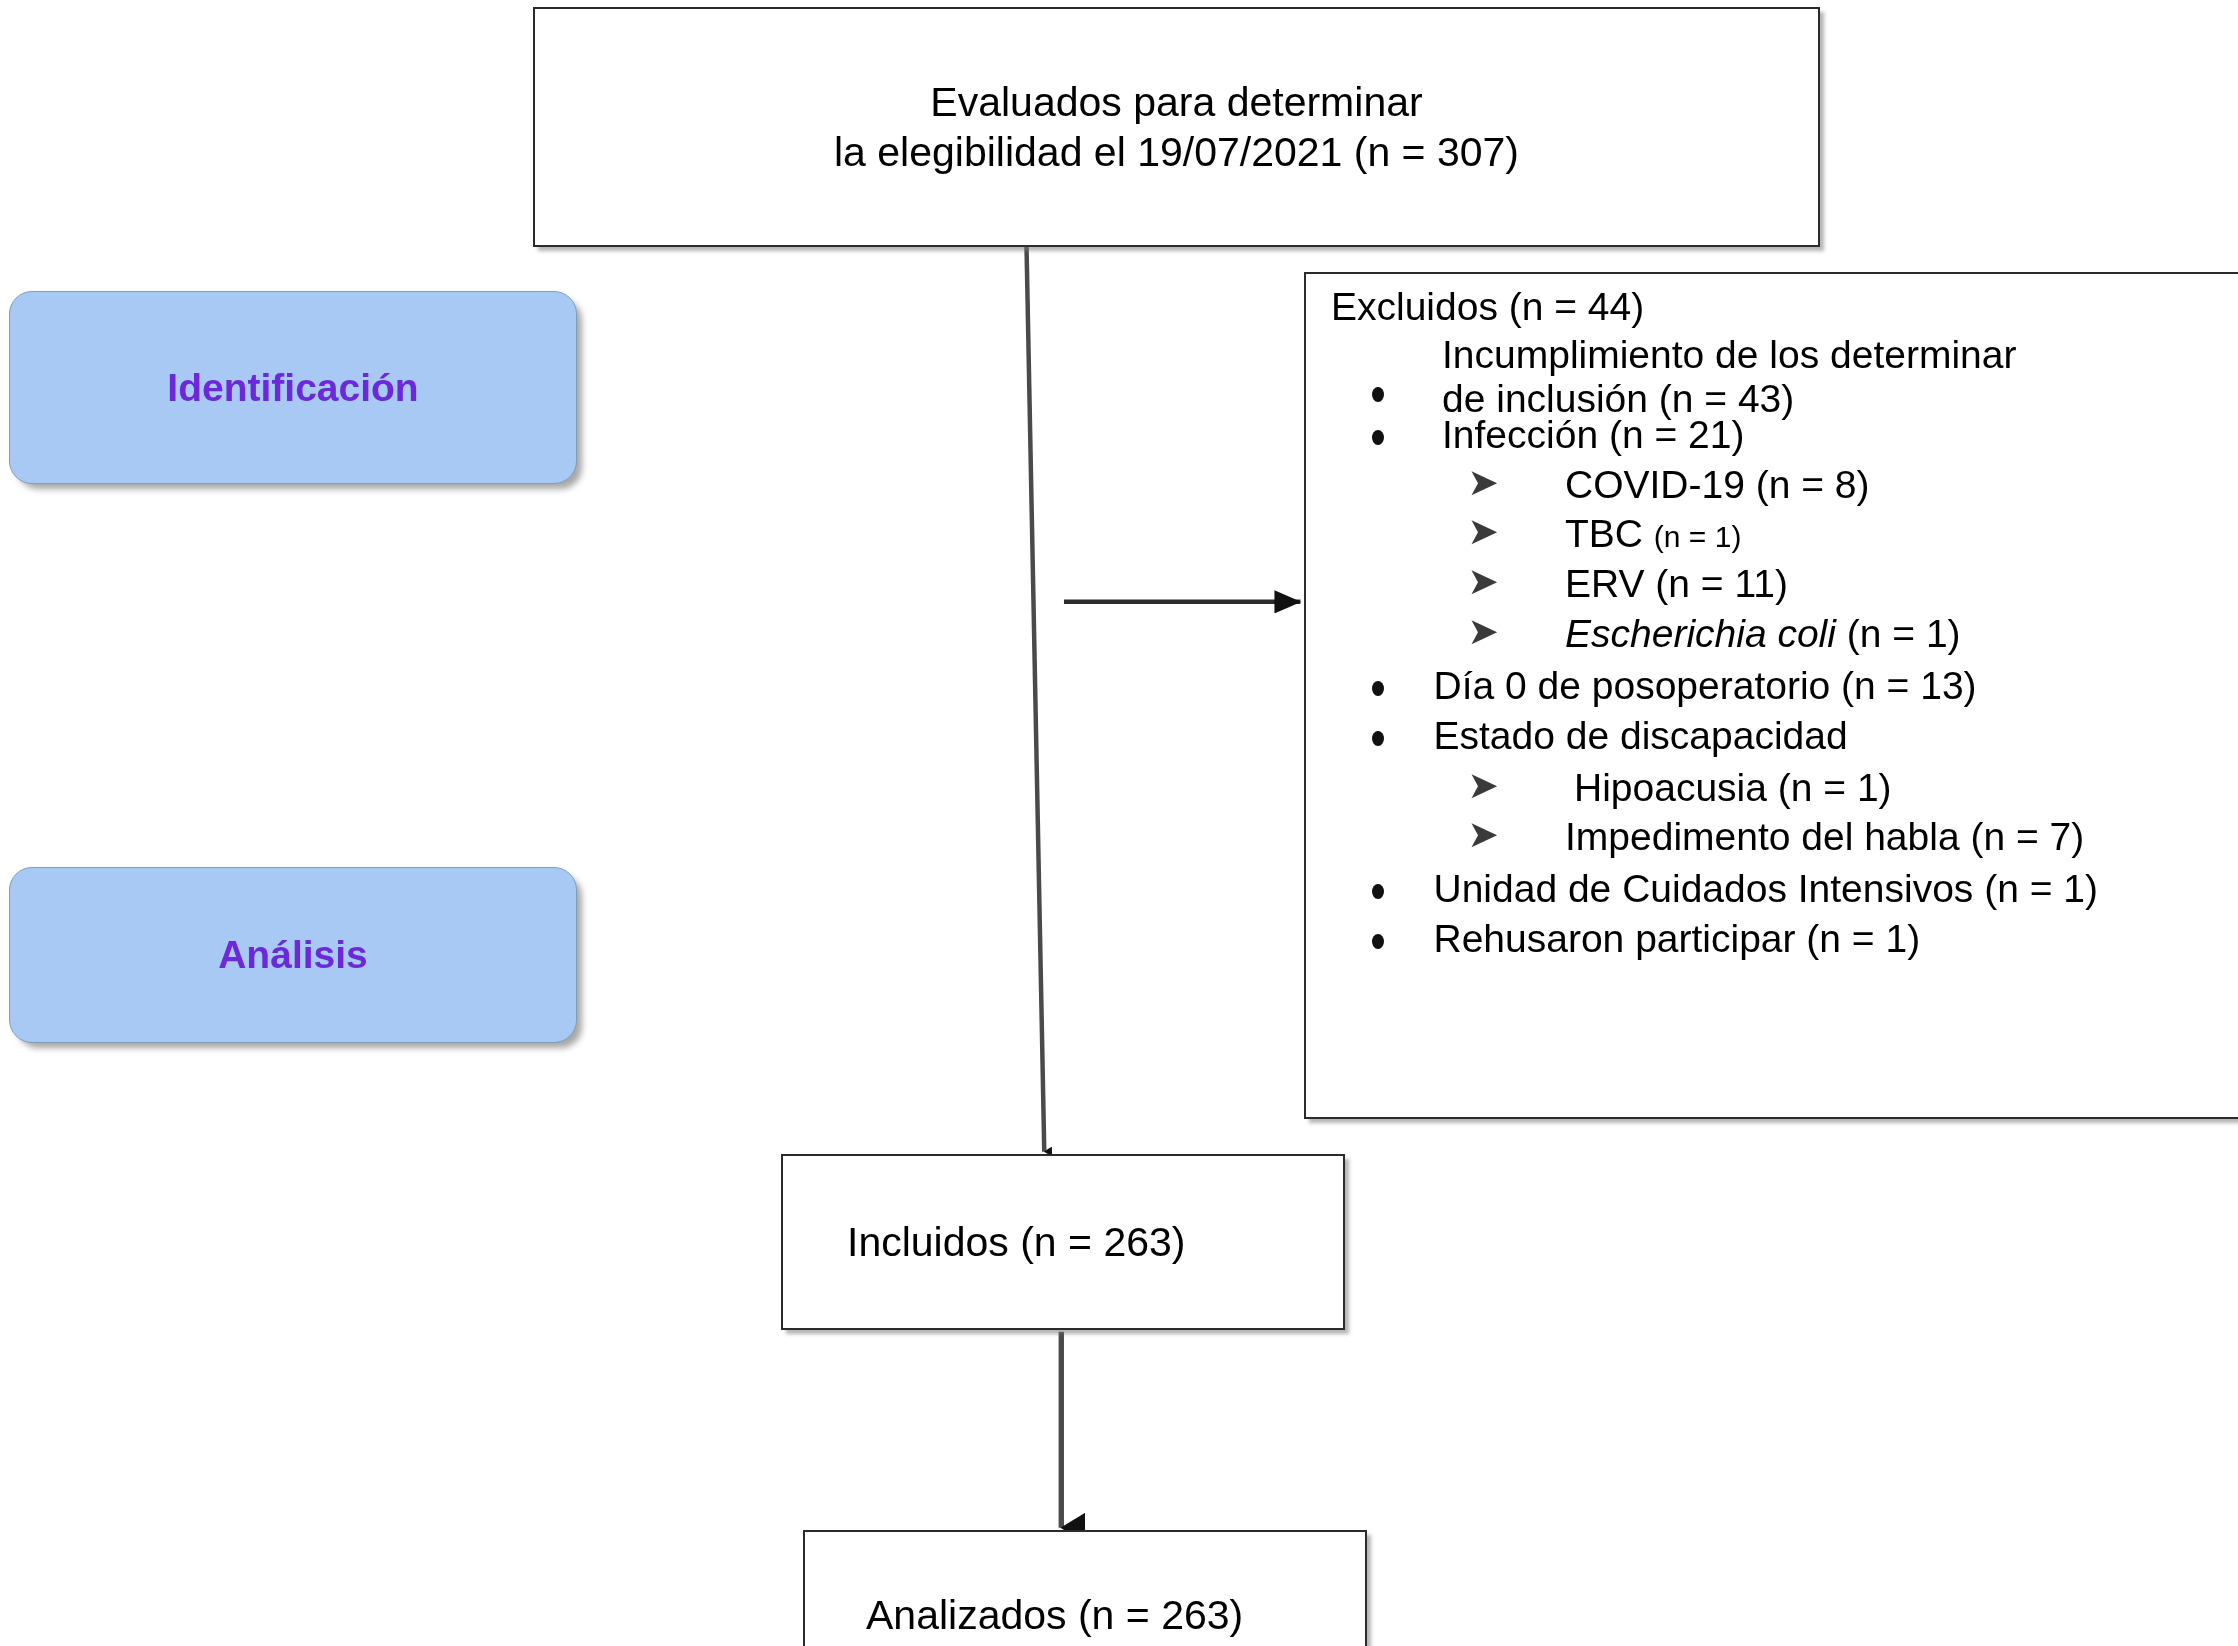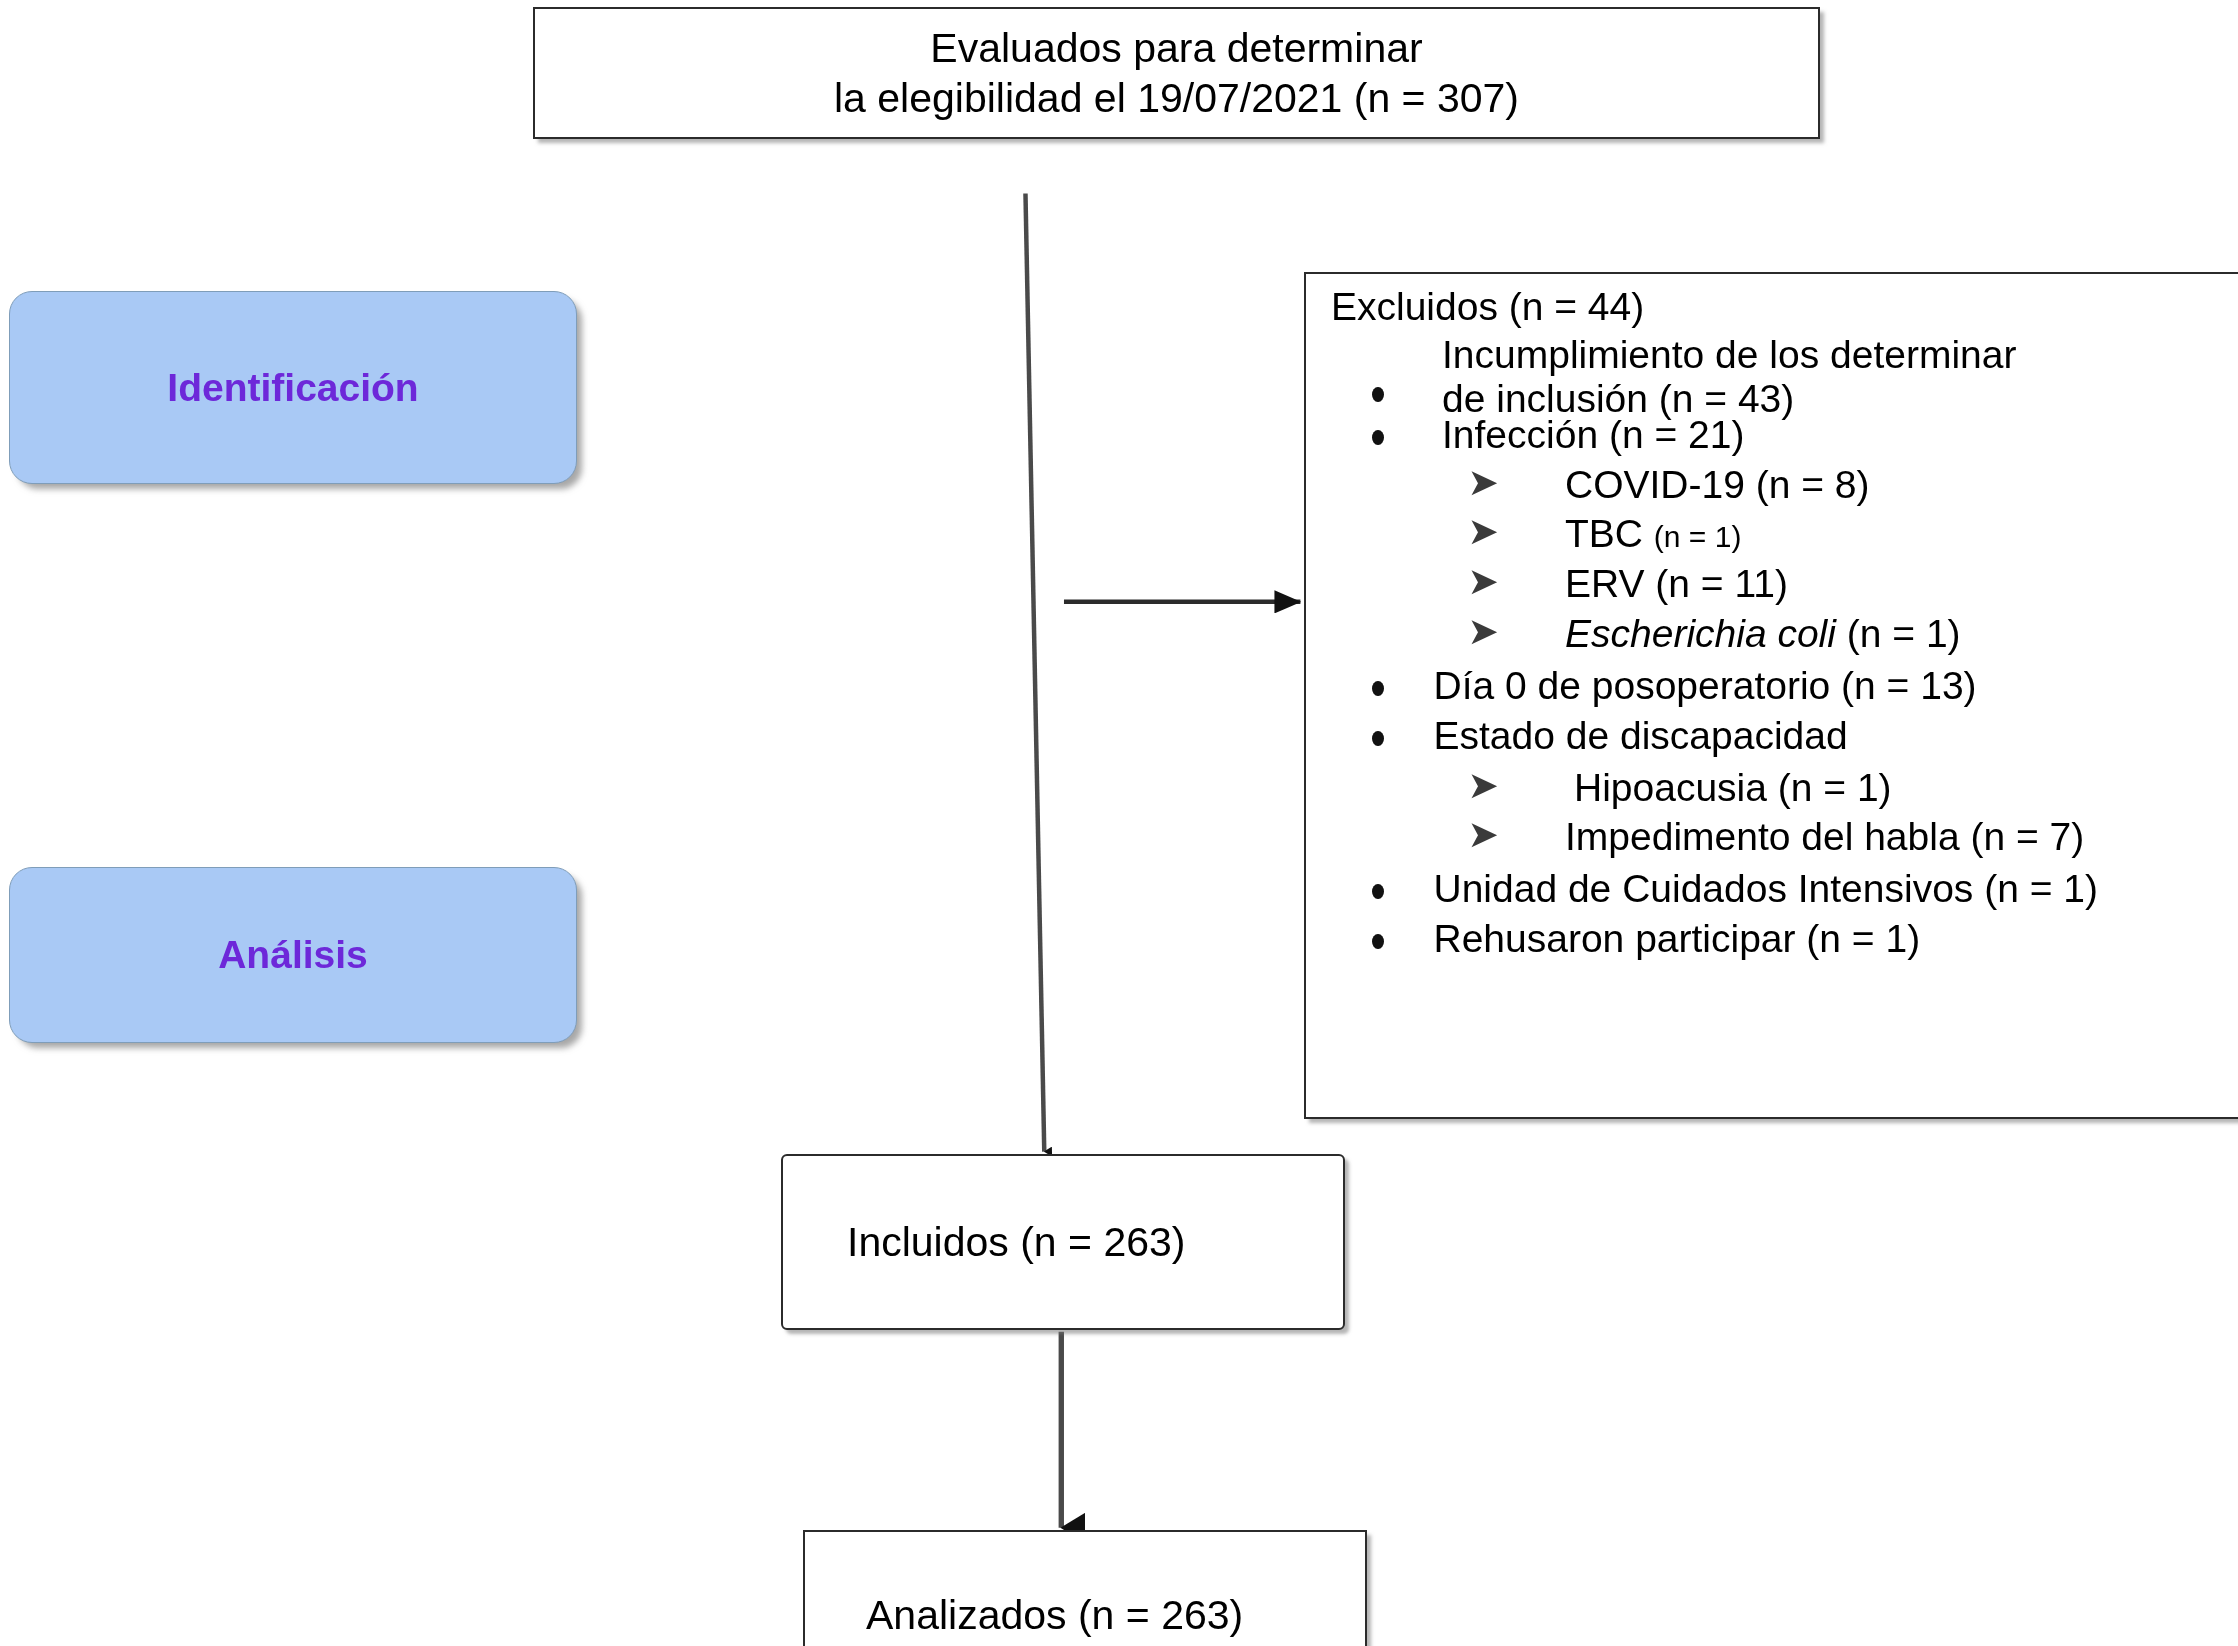--- a/index.html
+++ b/index.html
@@ -33,30 +33,29 @@
     justify-content: center;
     text-align: center;
     line-height: 1.22;
     font-size: 41px;
     color: #000000;
   }
 
   
   #box-eligibility {
     left: 533px; top: 7.2px;
-    width: 1287px; height: 132px;
+    width: 1287px; height: 240px;
   }
   #box-eligibility .inner { padding: 0 18px; }
 
   
   #box-included {
     left: 781px; top: 1154px;
     width: 564px; height: 176px;
     justify-content: flex-start;
-    border-radius: 6px;
   }
   #box-included .inner { padding-left: 64px; text-align: left; }
 
   
   #box-analyzed {
     left: 803px; top: 1530px;
     width: 564px; height: 170px;
     justify-content: flex-start;
   }
   #box-analyzed .inner { padding-left: 61px; text-align: left; }

